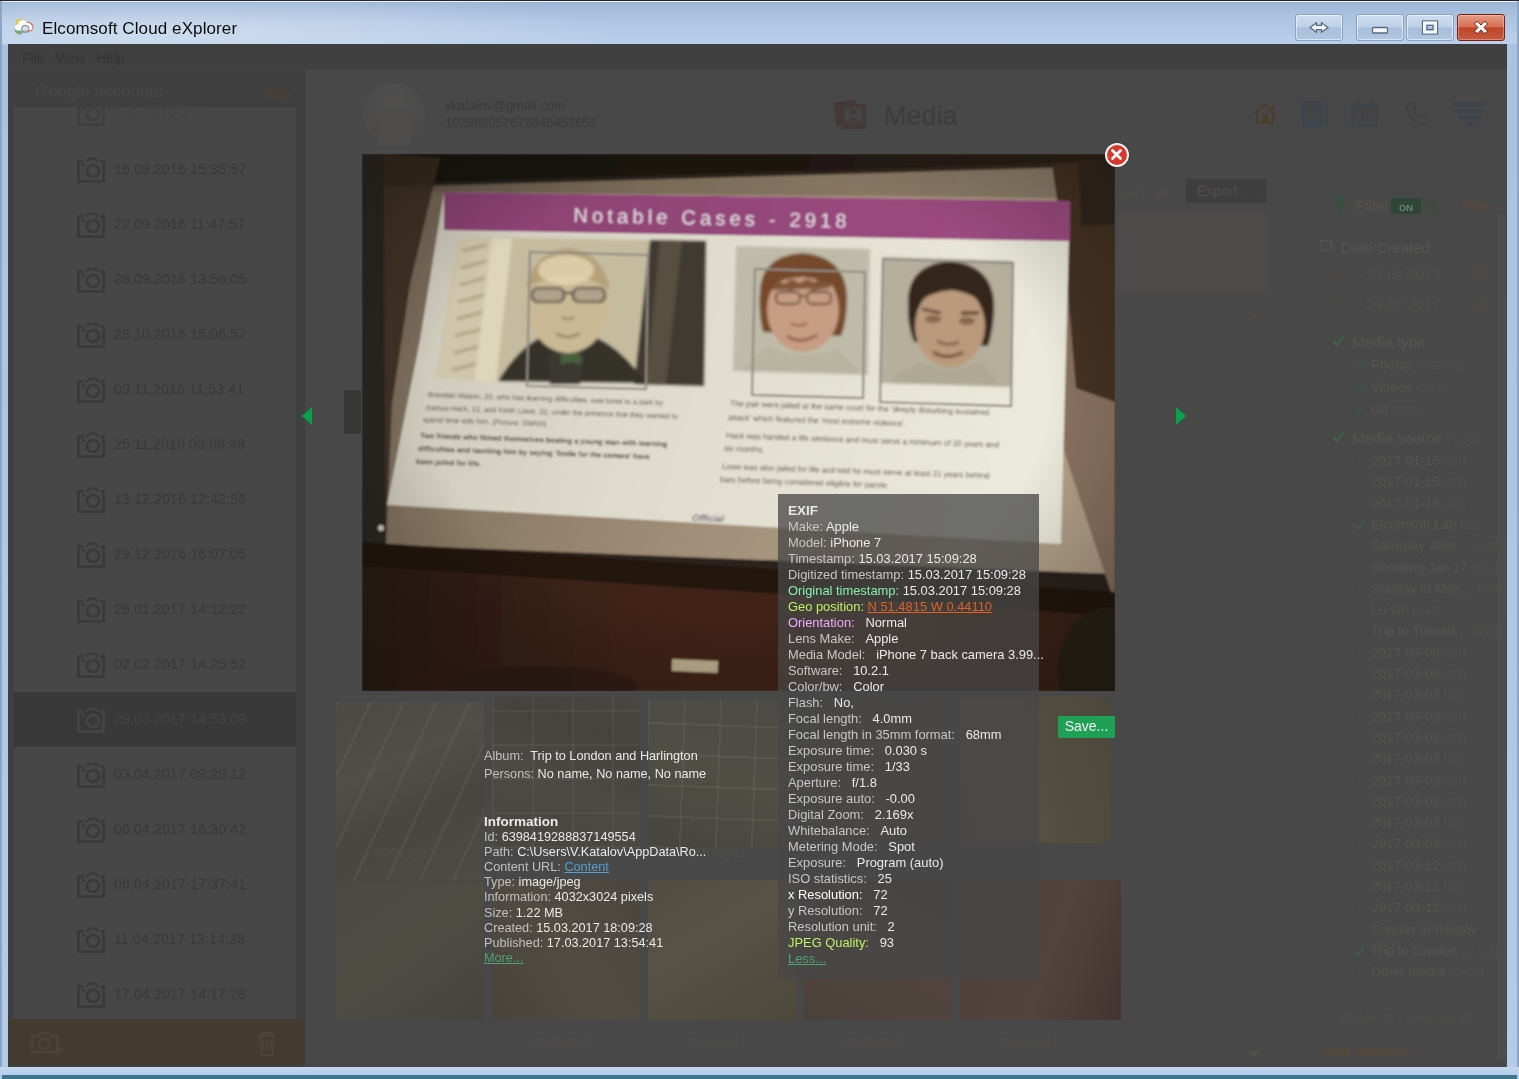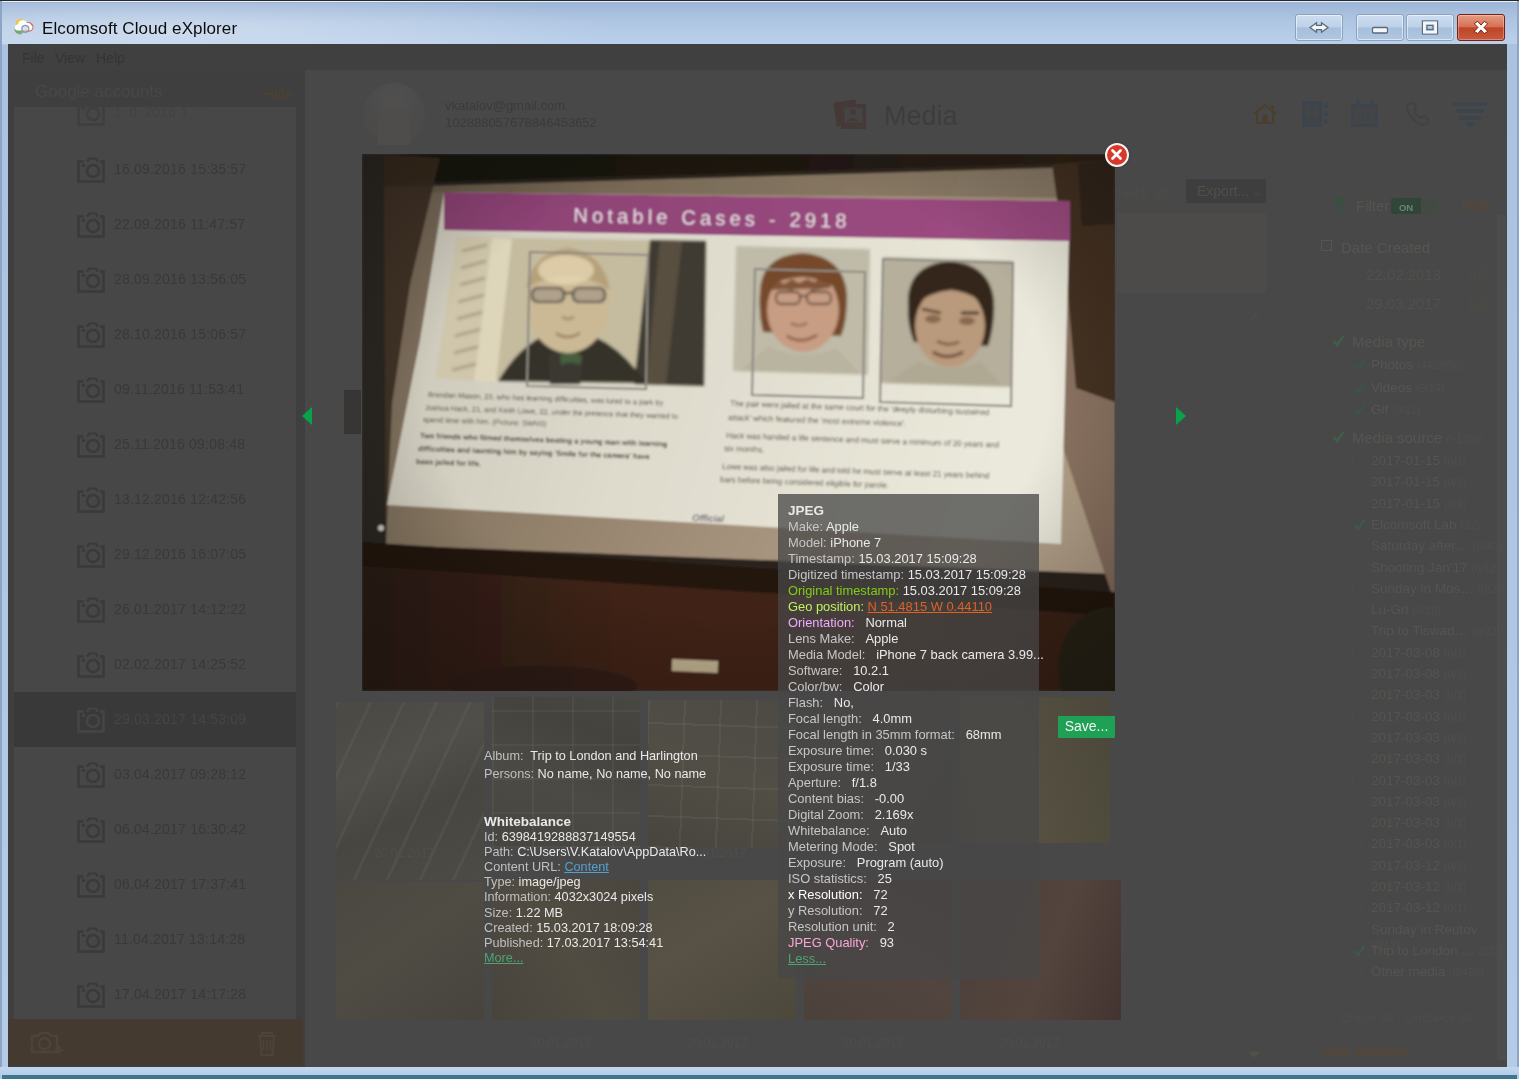--- a/index.html
+++ b/index.html
@@ -633,54 +633,54 @@
   <text x="362" y="297" transform="rotate(2 362 297)">six months.</text>
   <text x="360" y="315" transform="rotate(2 360 315)">Lowe was also jailed for life and told he must serve at least 21 years behind</text>
   <text x="358" y="328" transform="rotate(2 358 328)">bars before being considered eligible for parole.</text>
 </g>
 <text x="330" y="367" transform="rotate(2 330 367)" font-size="9.5" font-weight="bold" font-style="italic" fill="#776c78">Official</text>
 </g>
 <rect x="0" y="0" width="753" height="537" fill="url(#gVig)"></rect>
 </svg></div>
 
     <div id="exif">
-        <div><b>JPEG</b></div>
+        <div><b>EXIF</b></div>
         <div><span style="color:#c6c6c6">Make:</span> Apple</div>
         <div><span style="color:#c6c6c6">Model:</span> iPhone 7</div>
         <div><span style="color:#c6c6c6">Timestamp:</span> 15.03.2017 15:09:28</div>
         <div><span style="color:#c6c6c6">Digitized timestamp:</span> 15.03.2017 15:09:28</div>
-        <div><span style="color:#84cc16">Original timestamp:</span> 15.03.2017 15:09:28</div>
+        <div><span style="color:#86efac">Original timestamp:</span> 15.03.2017 15:09:28</div>
         <div><span style="color:#bef264">Geo position:</span> <span class="lnk-o">N 51.4815 W 0.44110 </span></div>
         <div><span style="color:#f0abfc">Orientation:</span> &nbsp;&nbsp;Normal</div>
         <div><span style="color:#c6c6c6">Lens Make:</span> &nbsp;&nbsp;Apple</div>
         <div><span style="color:#c6c6c6">Media Model:</span> &nbsp;&nbsp;iPhone 7 back camera 3.99...</div>
         <div><span style="color:#c6c6c6">Software:</span> &nbsp;&nbsp;10.2.1</div>
         <div><span style="color:#c6c6c6">Color/bw:</span> &nbsp;&nbsp;Color</div>
         <div><span style="color:#c6c6c6">Flash:</span> &nbsp;&nbsp;No,</div>
         <div><span style="color:#c6c6c6">Focal length:</span> &nbsp;&nbsp;4.0mm</div>
         <div><span style="color:#c6c6c6">Focal length in 35mm format:</span> &nbsp;&nbsp;68mm</div>
         <div><span style="color:#c6c6c6">Exposure time:</span> &nbsp;&nbsp;0.030 s</div>
         <div><span style="color:#c6c6c6">Exposure time:</span> &nbsp;&nbsp;1/33</div>
         <div><span style="color:#c6c6c6">Aperture:</span> &nbsp;&nbsp;f/1.8</div>
-        <div><span style="color:#c6c6c6">Content bias:</span> &nbsp;&nbsp;-0.00</div>
+        <div><span style="color:#c6c6c6">Exposure auto:</span> &nbsp;&nbsp;-0.00</div>
         <div><span style="color:#c6c6c6">Digital Zoom:</span> &nbsp;&nbsp;2.169x</div>
         <div><span style="color:#c6c6c6">Whitebalance:</span> &nbsp;&nbsp;Auto</div>
         <div><span style="color:#c6c6c6">Metering Mode:</span> &nbsp;&nbsp;Spot</div>
         <div><span style="color:#c6c6c6">Exposure:</span> &nbsp;&nbsp;Program (auto)</div>
         <div><span style="color:#c6c6c6">ISO statistics:</span> &nbsp;&nbsp;25</div>
         <div><span style="color:#ffffff">x Resolution:</span> &nbsp;&nbsp;72</div>
         <div><span style="color:#c6c6c6">y Resolution:</span> &nbsp;&nbsp;72</div>
         <div><span style="color:#c6c6c6">Resolution unit:</span> &nbsp;&nbsp;2</div>
-        <div><span style="color:#f9a8d4">JPEG Quality:</span> &nbsp;&nbsp;93</div>
+        <div><span style="color:#bef264">JPEG Quality:</span> &nbsp;&nbsp;93</div>
         <div><span class="lnk-g">Less...</span></div>
       </div>
     <div id="infoblock">
 <div><span class="lab">Album:</span>&nbsp; Trip to London and Harlington</div>
 <div style="margin-top:3px"><span class="lab">Persons:</span> No name, No name, No name</div>
-<div style="margin-top:32px;font-weight:bold;font-size:13.5px">Whitebalance</div>
+<div style="margin-top:32px;font-weight:bold;font-size:13.5px">Information</div>
 <div><span class="lab">Id:</span> 6398419288837149554</div>
 <div><span class="lab">Path:</span> C:\Users\V.Katalov\AppData\Ro...</div>
 <div><span class="lab">Content URL:</span> <span class="lnk-b">Content</span></div>
 <div><span class="lab">Type:</span> image/jpeg</div>
 <div><span class="lab">Information:</span> 4032x3024 pixels</div>
 <div><span class="lab">Size:</span> 1.22 MB</div>
 <div><span class="lab">Created:</span> 15.03.2017 18:09:28</div>
 <div><span class="lab">Published:</span> 17.03.2017 13:54:41</div>
 <div><span class="lnk-g">More...</span></div>
 </div>

